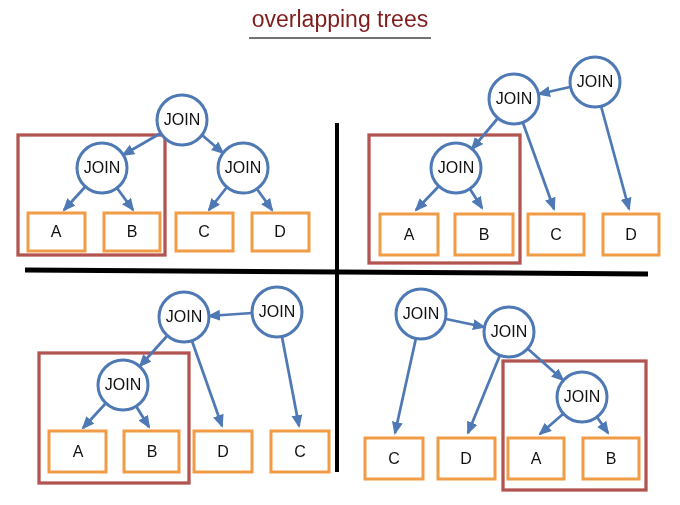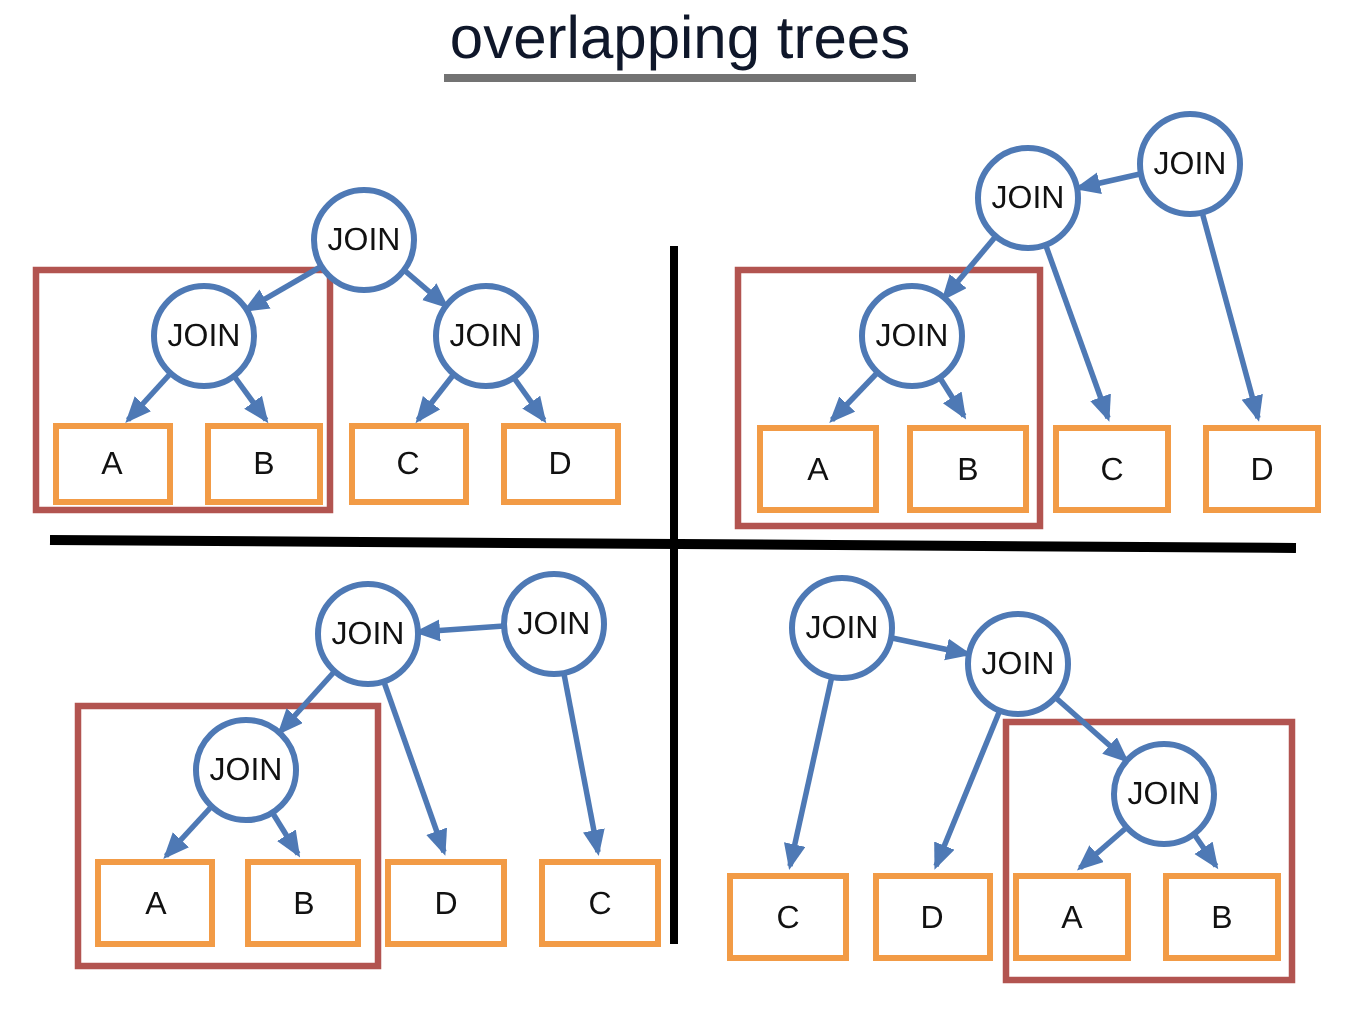--- a/index.html
+++ b/index.html
@@ -3,22 +3,22 @@
 <meta charset="utf-8">
 <style>
   * { box-sizing: border-box; }
   html, body { margin: 0; padding: 0; background: #ffffff; }
   .page {
     position: relative; width: 680px; height: 505px; background: #ffffff;
     font-family: "Liberation Sans", sans-serif; overflow: hidden;
   }
   .title-wrap { position: absolute; top: 3px; left: 0; width: 100%; text-align: center; }
   .title {
-    display: inline-block; font-size: 30px; line-height: 33px; color: #0f172a;
-    border-bottom: 4px solid #737373; padding: 0 3px 1px 3px;
+    display: inline-block; font-size: 23px; line-height: 33px; color: #7f1d1d;
+    border-bottom: 2px solid #737373; padding: 0 3px 1px 3px;
   }
   svg.diagram { position: absolute; top: 0; left: 0; }
   .join  { fill: #ffffff; stroke: var(--join-stroke, #4E79B5); stroke-width: 3; }
   .edge  { stroke: var(--join-stroke, #4E79B5); stroke-width: 2.75; fill: none; }
   .leaf  { fill: #ffffff; stroke: var(--leaf-stroke, #F29B46); stroke-width: 3; }
   .hl    { fill: none; stroke: var(--highlight-stroke, #B25450); stroke-width: 3.25; }
   .jlabel, .llabel {
     fill: #111111; font-size: 16px; text-anchor: middle;
     font-family: "Liberation Sans", sans-serif;
   }

